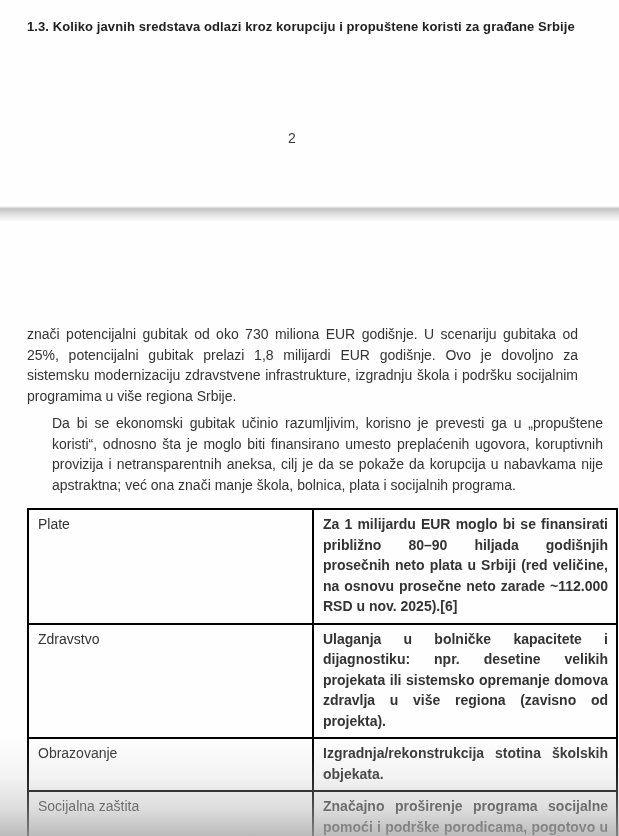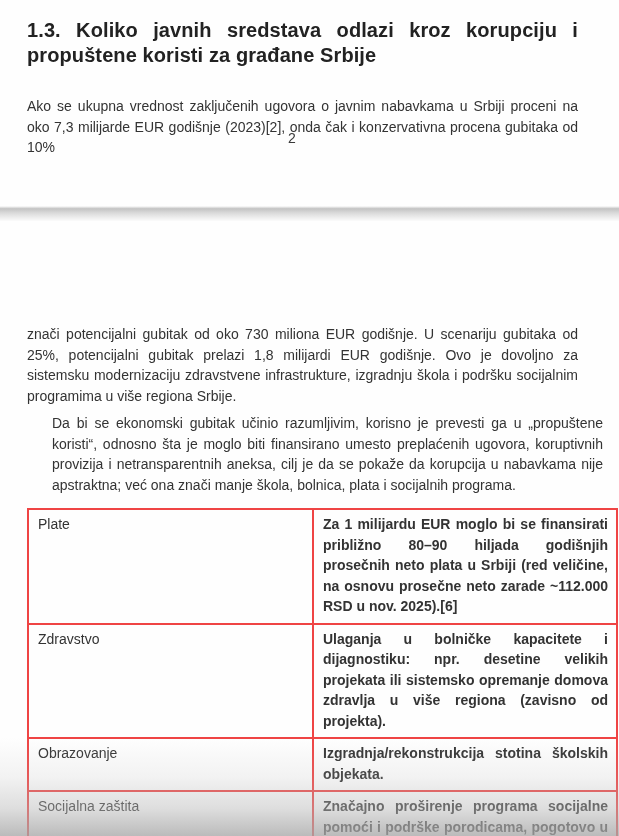--- a/index.html
+++ b/index.html
@@ -14,21 +14,21 @@
     background: #fefefe;
     overflow: hidden;
     font-family: "Liberation Sans", "DejaVu Sans", sans-serif;
     color: #2f2f2f;
   }
   .doc-heading {
     position: absolute;
     left: 27px;
     top: 5px;
     width: 551px;
-    font-size: 20px;
+    font-size: 13px;
     font-weight: bold;
     line-height: 25px;
     color: #222222;
     text-align: justify;
     letter-spacing: 0.1px;
   }
   .body-par {
     position: absolute;
     left: 27px;
     width: 551px;
@@ -70,21 +70,21 @@
     position: absolute;
     left: 27px;
     top: 508px;
     width: 551px;
     border-collapse: collapse;
     table-layout: fixed;
     font-size: 14px;
     color: #333333;
   }
   table.benefits td {
-    border: 2px solid #ef4444;
+    border: 2px solid #000000;
     vertical-align: top;
     padding: 4px 8px 6px 9px;
     line-height: 20.5px;
   }
   td.label-cell { width: 266px; text-align: left; }
   td.desc-cell  { width: 285px; text-align: justify; font-weight: bold; }
   tr.row-plate td      { height: 92px; }
   tr.row-zdravstvo td  { height: 88px; border-radius: 7px; }
   tr.row-obrazovanje td{ height: 36px; }
   tr.row-socijalna td  { height: 54px; }
@@ -103,21 +103,20 @@
       rgba(168,168,168,0.78) 100%);
   }
 </style>
 </head>
 <body>
 
 <div id="screen">
 
   <h1 class="doc-heading">1.3. Koliko javnih sredstava odlazi kroz korupciju i propuštene koristi za građane Srbije</h1>
 
-  <p class="body-par" id="par-page1">Ako se ukupna vrednost zaključenih ugovora o javnim nabavkama u Srbiji proceni na oko 7,3 milijarde EUR godišnje (2023)[2], onda čak i konzervativna procena gubitaka od 10%</p>
 
   <div id="page-number">2</div>
 
   <div id="page-break"></div>
 
   <p class="body-par" id="par-page2-a">znači potencijalni gubitak od oko 730 miliona EUR godišnje. U scenariju gubitaka od 25%, potencijalni gubitak prelazi 1,8 milijardi EUR godišnje. Ovo je dovoljno za sistemsku modernizaciju zdravstvene infrastrukture, izgradnju škola i podršku socijalnim programima u više regiona Srbije.</p>
 
   <p class="body-par" id="par-page2-b">Da bi se ekonomski gubitak učinio razumljivim,  korisno je prevesti ga u „propuštene koristi“, odnosno šta je moglo biti finansirano umesto preplaćenih ugovora, koruptivnih provizija i netransparentnih aneksa, cilj je da se pokaže da korupcija u nabavkama nije apstraktna; već ona znači manje škola, bolnica, plata i socijalnih programa.</p>
 
   <table class="benefits">

